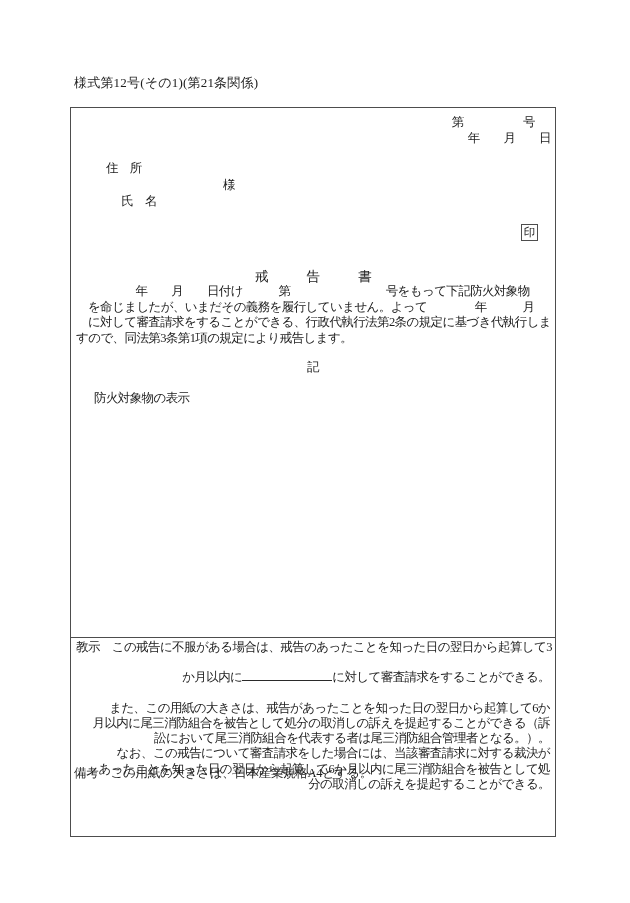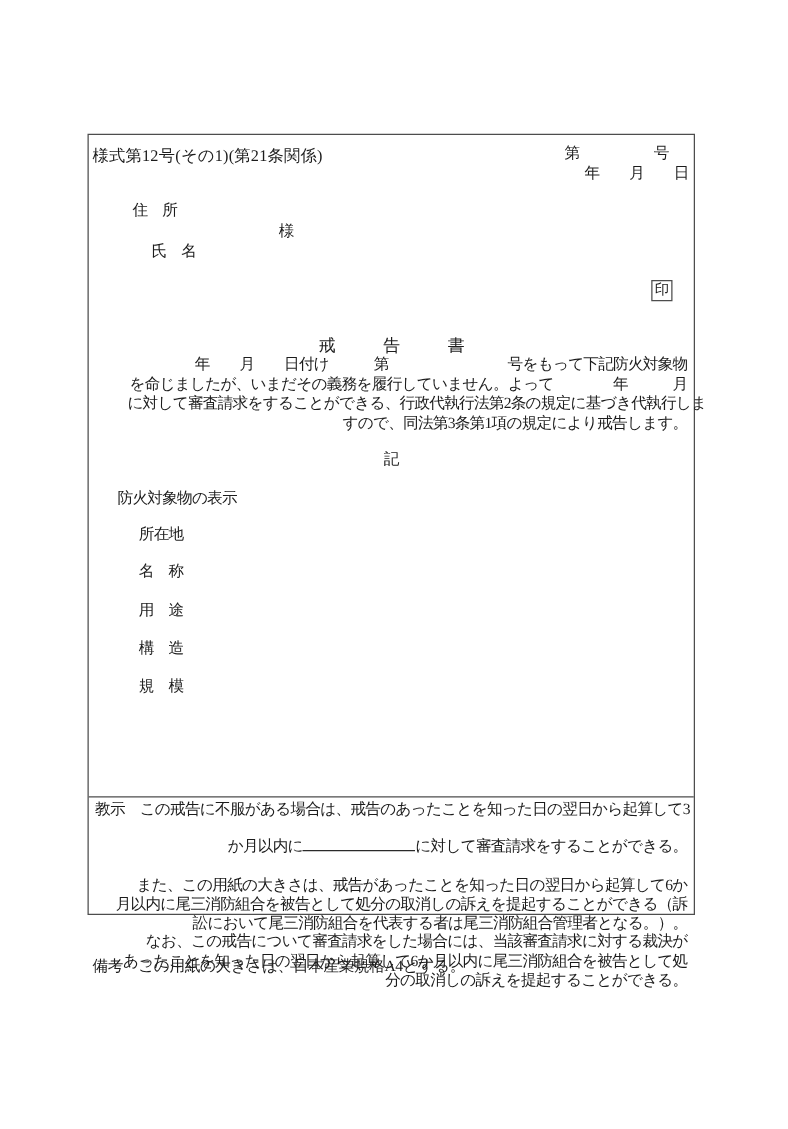--- a/index.html
+++ b/index.html
@@ -13,28 +13,27 @@
     font-family: "Liberation Serif", "DejaVu Serif", serif;
     overflow: hidden;
   }
   .form-label {
     position: absolute;
     left: 74px;
     top: 74px;
     font-size: 13px;
     letter-spacing: 0.2px;
     white-space: pre;
-    margin-top: 42px;
   }
   .doc-box {
     position: absolute;
     left: 70px;
     top: 107px;
     width: 486px;
-    height: 625px;
+    height: 730px;
     border: 1px solid #4d4d4d;
     font-size: 12.5px;
     letter-spacing: -0.6px;
     line-height: 15.5px;
   }
   .doc-number {
     position: absolute;
     top: 7px;
     right: 20px;
     white-space: pre;
@@ -83,23 +82,22 @@
     top: 161px;
     left: 0;
     right: 0;
     text-align: center;
     font-size: 13.5px;
     white-space: pre;
   }
   .doc-body {
     position: absolute;
     top: 176px;
-    left: 19px;
+    left: 5px;
     right: 5px;
-    text-align: right;
   }
   .body-line { white-space: pre; }
   .ki-marker {
     position: absolute;
     top: 252px;
     left: 0;
     right: 0;
     text-align: center;
     white-space: pre;
   }
@@ -172,27 +170,20 @@
       <div class="body-line">　　　　　年　　月　　日付け　　　第　　　　　　　　号をもって下記防火対象物</div>
       <div class="body-line">　を命じましたが、いまだその義務を履行していません。よって　　　　年　　　月</div>
       <div class="body-line">　に対して審査請求をすることができる、行政代執行法第2条の規定に基づき代執行しま</div>
       <div class="body-line">すので、同法第3条第1項の規定により戒告します。</div>
     </div>
 
     <div class="ki-marker">記</div>
 
     <div class="subject-heading">防火対象物の表示</div>
 
-    <div class="field-list">
-      <div class="field-row">所在地</div>
-      <div class="field-row">名　称</div>
-      <div class="field-row">用　途</div>
-      <div class="field-row">構　造</div>
-      <div class="field-row">規　模</div>
-    </div>
 
     <div class="notice">
       <div class="notice-line">教示　この戒告に不服がある場合は、戒告のあったことを知った日の翌日から起算して3</div>
       <div class="notice-line">
         <span>　か月以内に</span><span class="blank-underline"></span><span>に対して審査請求をすることができる。</span>
       </div>
       <div class="notice-line">　　また、この用紙の大きさは、戒告があったことを知った日の翌日から起算して6か</div>
       <div class="notice-line">　月以内に尾三消防組合を被告として処分の取消しの訴えを提起することができる（訴</div>
       <div class="notice-line">　訟において尾三消防組合を代表する者は尾三消防組合管理者となる。）。</div>
       <div class="notice-line">　　なお、この戒告について審査請求をした場合には、当該審査請求に対する裁決が</div>

